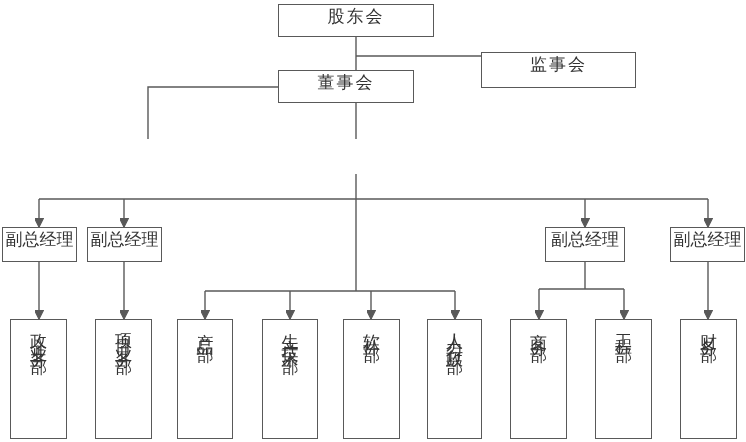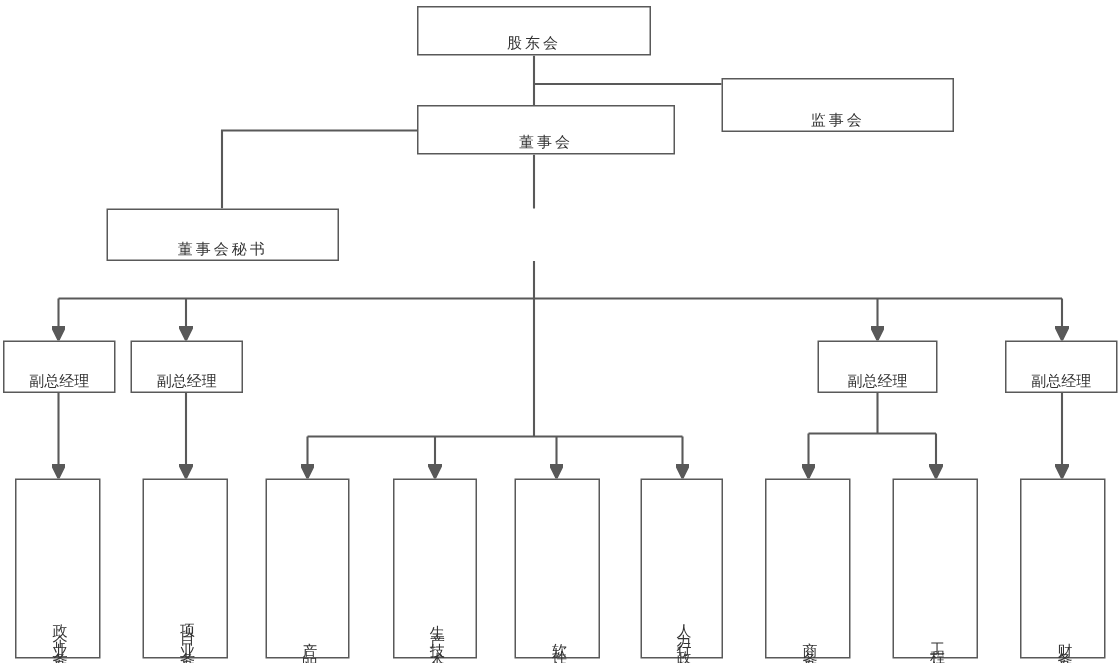--- a/index.html
+++ b/index.html
@@ -24,24 +24,24 @@
     stroke: var(--line, #595959);
     stroke-width: 1.4;
   }
   svg.wires .arrowhead { fill: var(--line, #595959); }
   .node {
     position: absolute;
     box-sizing: border-box;
     border: 1.5px solid var(--border, #595959);
     background: var(--background, #ffffff);
     display: flex;
-    align-items: flex-end;
+    align-items: flex-start;
     justify-content: center;
     color: var(--text, #333333);
-    font-size: 10px;
+    font-size: 17px;
     letter-spacing: 2px;
     white-space: nowrap;
   }
   .node.vert span {
     writing-mode: vertical-lr;
     text-orientation: upright;
     letter-spacing: 6px;
     line-height: 1;
   }
 </style>
@@ -79,31 +79,28 @@
     <path d="M455,291 V319" marker-end="url(#arrow)"></path>
     <path d="M539,289 V319" marker-end="url(#arrow)"></path>
     <path d="M624,289 V319" marker-end="url(#arrow)"></path>
     <path d="M708,262 V319" marker-end="url(#arrow)"></path>
   </svg>
 
   <div class="node" style="left:278px;top:4px;width:156px;height:33px">
     <span>股东会</span>
   </div>
 
-  <div class="node" style="left:278px;top:70px;width:172px;height:33px">
+  <div class="node" style="left:278px;top:70px;width:136px;height:33px">
     <span>董事会</span>
   </div>
 
   <div class="node" style="left:481px;top:52px;width:155px;height:36px">
     <span>监事会</span>
   </div>
 
-  <div class="node" style="left:71px;top:139px;width:155px;height:35px">
-    <span>董事会秘书</span>
-  </div>
 
 
   <div class="node" style="left:2px;top:227px;width:75px;height:35px;letter-spacing:0">
     <span>副总经理</span>
   </div>
 
   <div class="node" style="left:87px;top:227px;width:75px;height:35px;letter-spacing:0">
     <span>副总经理</span>
   </div>
 

